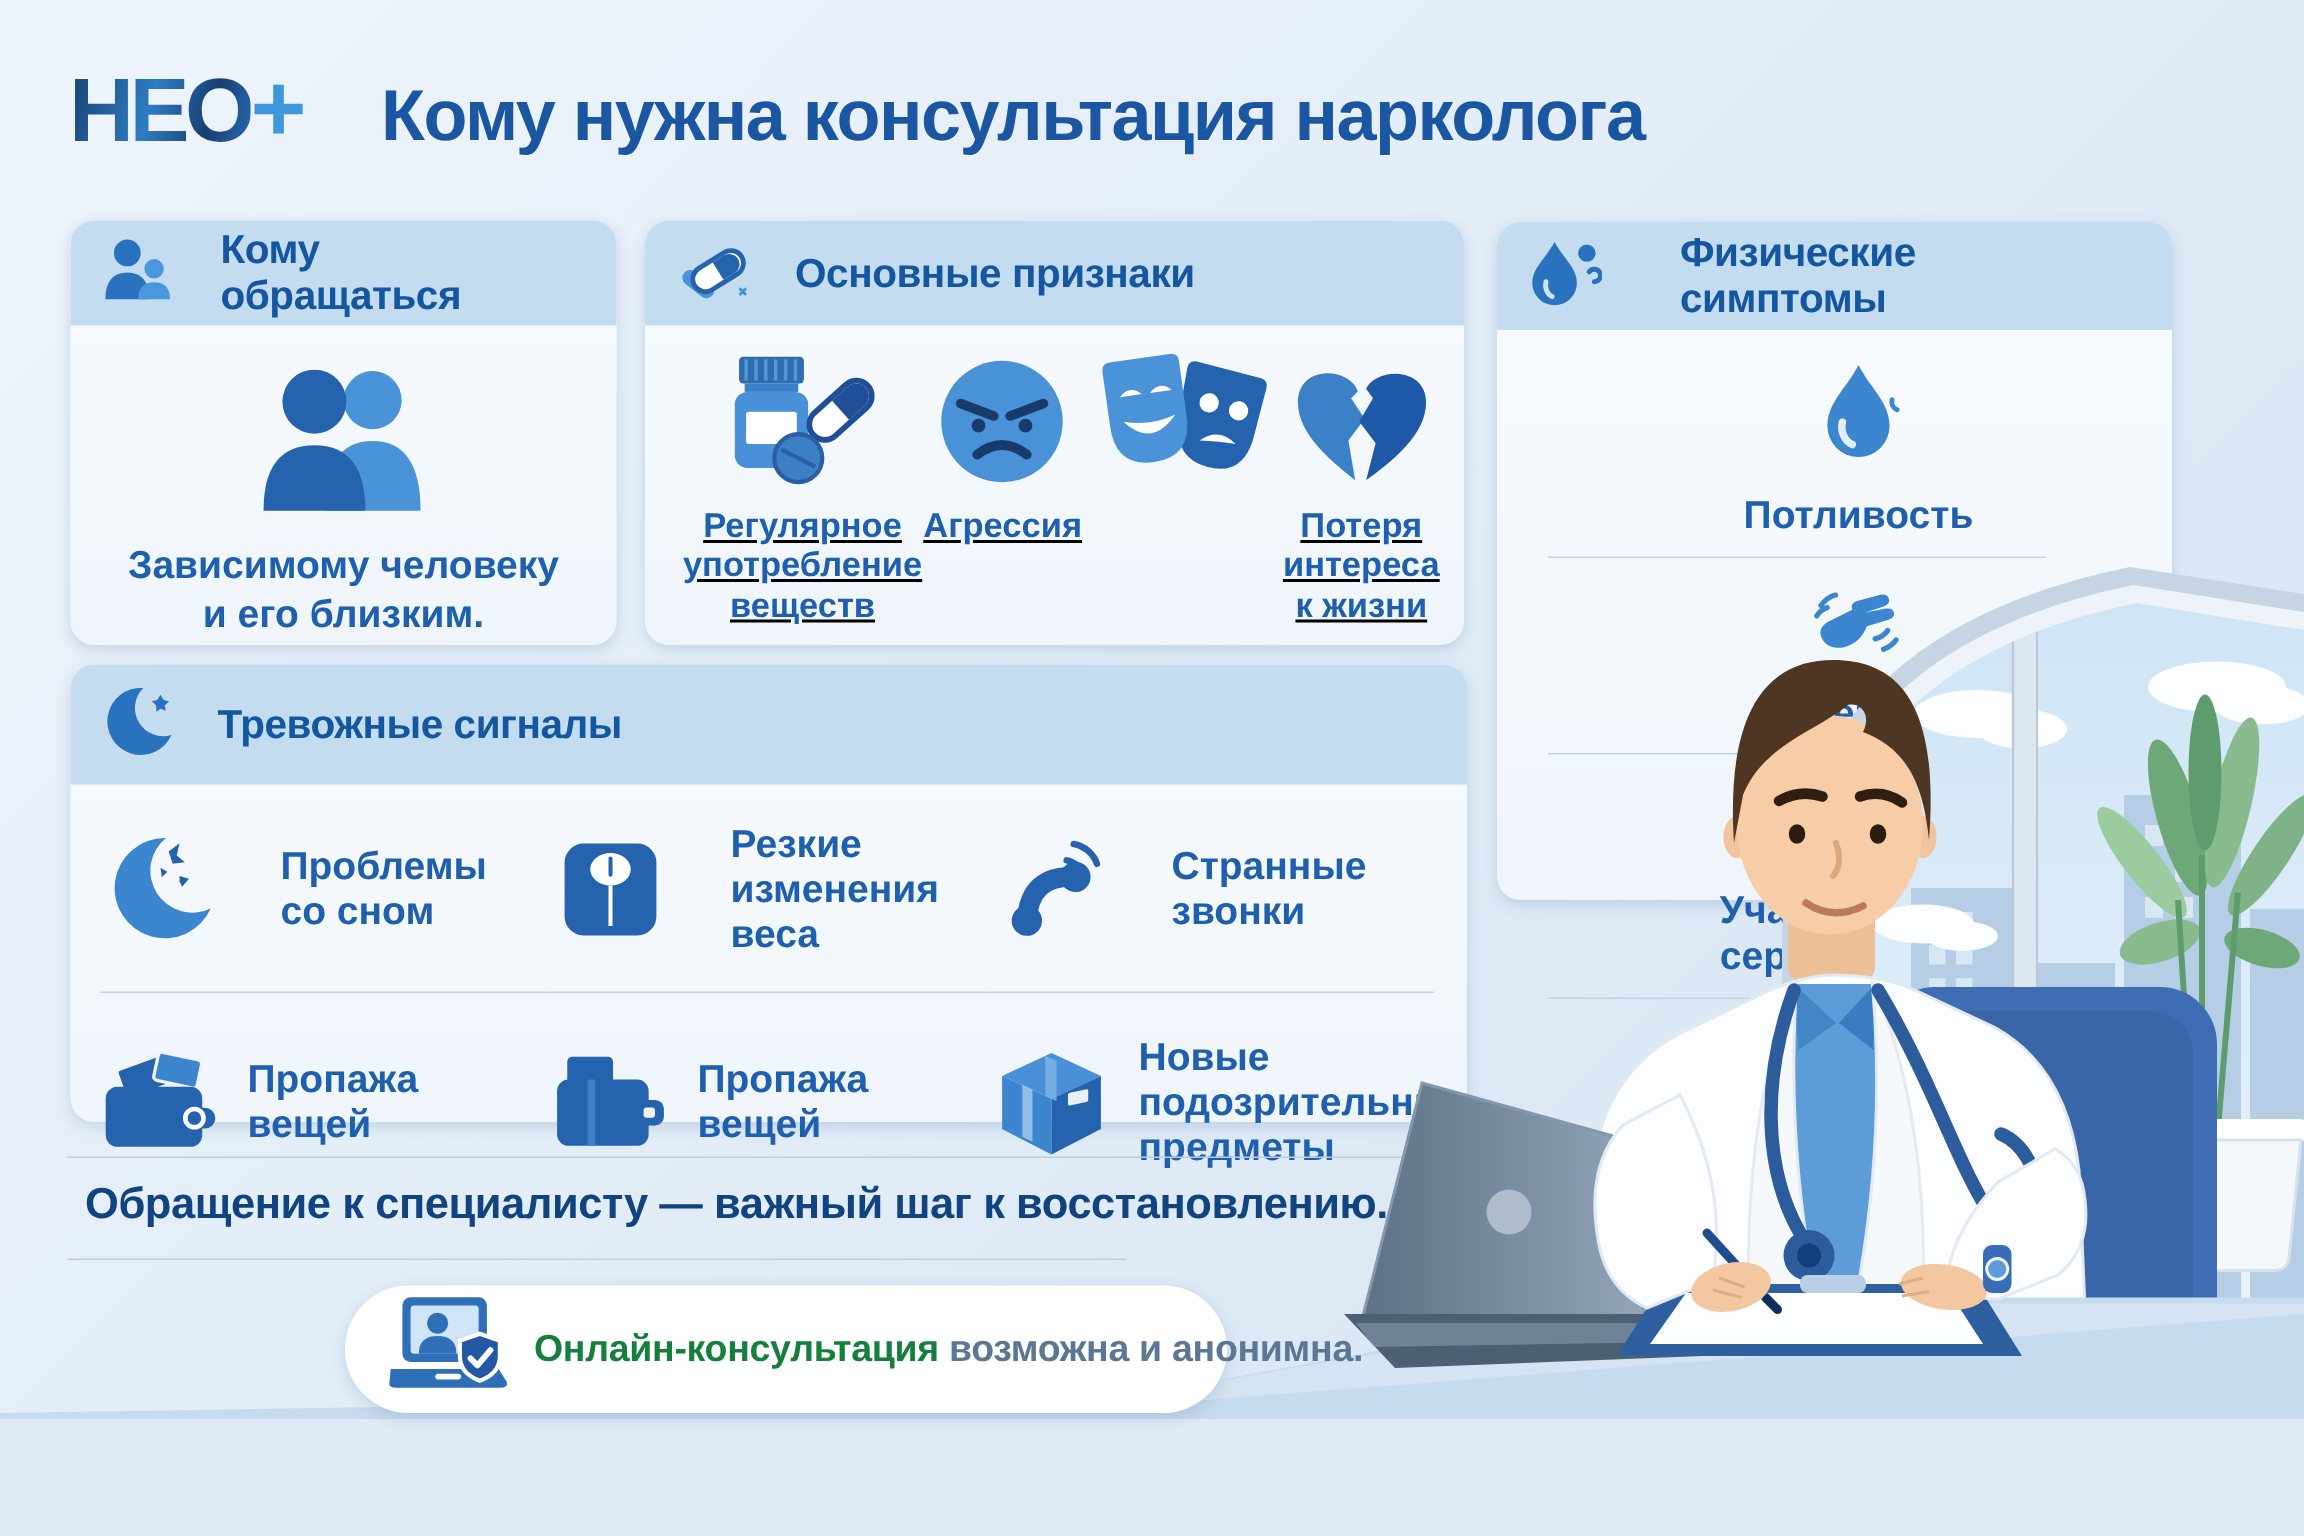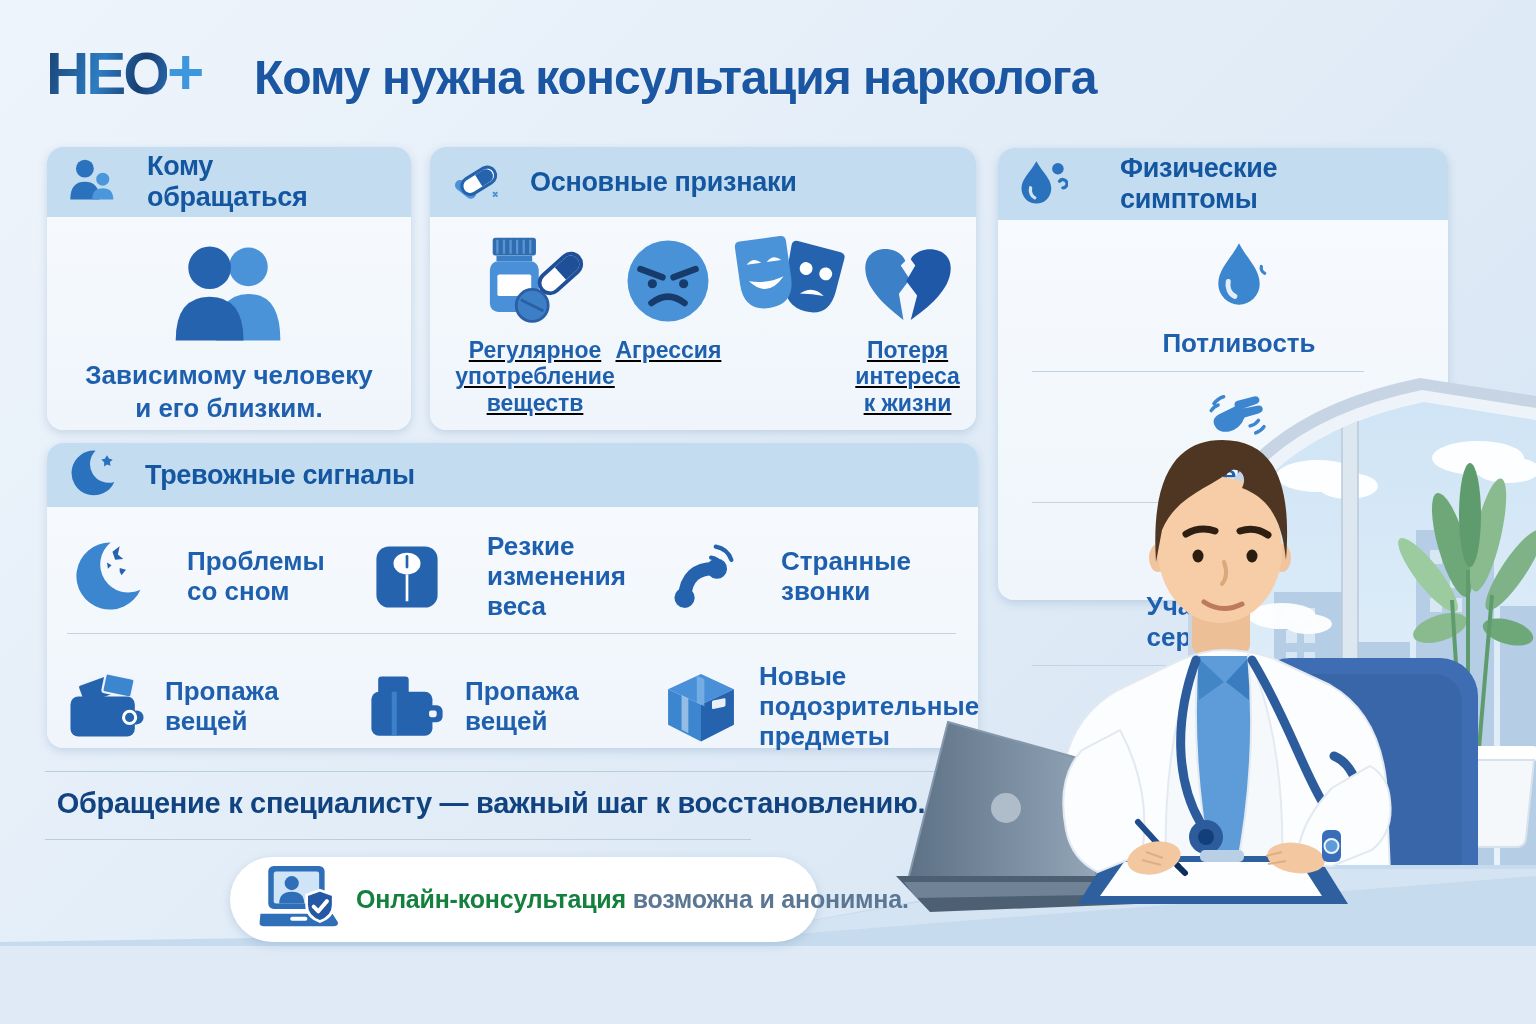--- a/index.html
+++ b/index.html
@@ -20,42 +20,42 @@
     border-radius:16px;box-shadow:0 3px 9px rgba(90,130,175,.25);}
   .card-head{display:flex;align-items:center;gap:16px;background:#c3dcf0;
     border-radius:16px 16px 0 0;padding:0 20px;box-sizing:border-box;}
   .card-head h2{margin:12px;font-size:27px;font-weight:bold;color:#1456a0;letter-spacing:-.3px;}
   .card-who{left:47px;top:147px;width:364px;height:283px;}
   .card-signs{left:430px;top:147px;width:546px;height:283px;}
   .card-symptoms{left:998px;top:148px;width:450px;height:452px;}
   .card-warnings{left:47px;top:443px;width:931px;height:305px;}
   .card-who .card-head,.card-signs .card-head{height:70px;}
   .card-symptoms .card-head{height:72px;gap:40px;}
-  .card-warnings .card-head{height:64px;}
+  .card-warnings .card-head{height:80px;}
   
   .who-body{display:flex;flex-direction:column;align-items:center;padding-top:26px;}
   .who-text{margin-top:14px;text-align:center;font-size:26px;font-weight:bold;color:#1e5fae;line-height:1.25;}
   
   .signs-body{display:flex;justify-content:space-between;padding:16px 16px 0 26px;text-decoration:underline;}
   .sign-item{display:flex;flex-direction:column;align-items:center;}
   .sign-item .iconbox{height:96px;display:flex;align-items:center;justify-content:center;}
   .sign-item .lbl{margin-top:8px;text-align:center;font-size:23px;font-weight:bold;color:#1e5fae;line-height:1.15;}
   .sign-w1{width:158px;} .sign-w2{width:112px;} .sign-w3{width:136px;} .sign-w4{width:108px;}
   
   .sym-body{padding:20px 0 0 32px;}
   .sym-row{display:flex;align-items:center;gap:20px;flex-direction:column;}
   .sym-row .iconbox{width:64px;display:flex;justify-content:center;}
   .sym-row .lbl{font-size:26px;font-weight:bold;color:#1e5fae;line-height:1.18;max-width:185px;}
   .sym-div{border-top:1.5px solid #c3d3e2;margin:12px 84px 12px 2px;}
   
   .warn-body{display:grid;grid-template-columns:300px 294px 295px;padding:22px 10px 0 20px;}
   .warn-item{display:flex;align-items:center;gap:18px;padding-right:16px;}
   .warn-item .iconbox{width:80px;display:flex;justify-content:center;flex:none;}
   .warn-item .lbl{font-size:26px;font-weight:bold;color:#1e5fae;line-height:1.15;}
-  .row1{border-bottom:1.5px solid #c3d3e2;padding-bottom:8px;min-height:96px;gap:40px;}
+  .row1{border-bottom:1.5px solid #c3d3e2;padding-bottom:20px;min-height:96px;gap:40px;}
   .row2{padding-top:18px;min-height:110px;}
   .w-lbl1{max-width:215px;} .w-lbl2{max-width:190px;} .w-lbl3{max-width:195px;}
   
   .divider{position:absolute;border-top:1.5px solid #b9cede;}
   .div1{left:45px;top:771px;width:892px;}
   .div2{left:45px;top:839px;width:706px;}
   .footer-msg{position:absolute;left:45px;top:787px;width:892px;text-align:center;
     font-size:29px;font-weight:bold;color:#10437f;letter-spacing:-.3px;}
   .pill{position:absolute;left:230px;top:857px;width:588px;height:85px;background:#ffffff;
     border-radius:43px;box-shadow:0 3px 10px rgba(90,130,175,.25);

